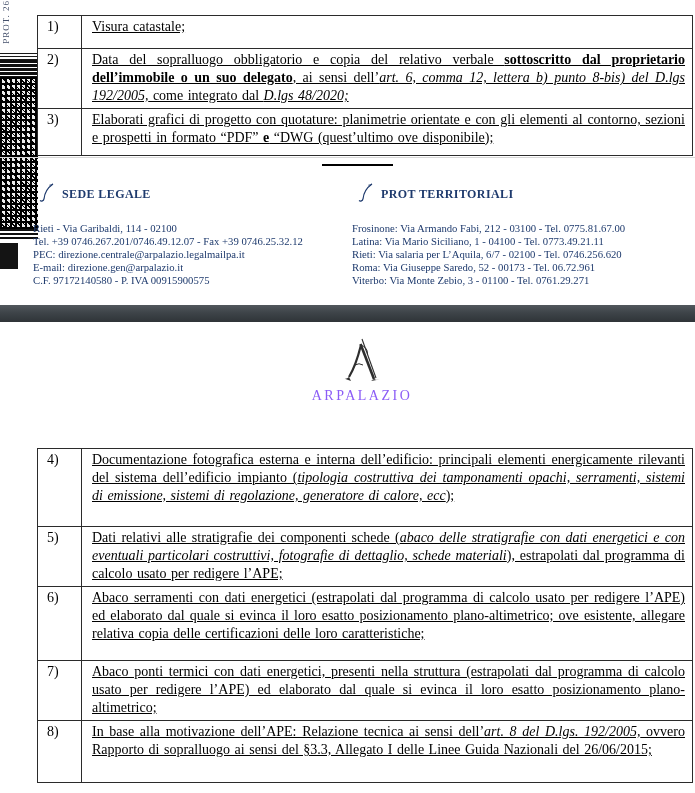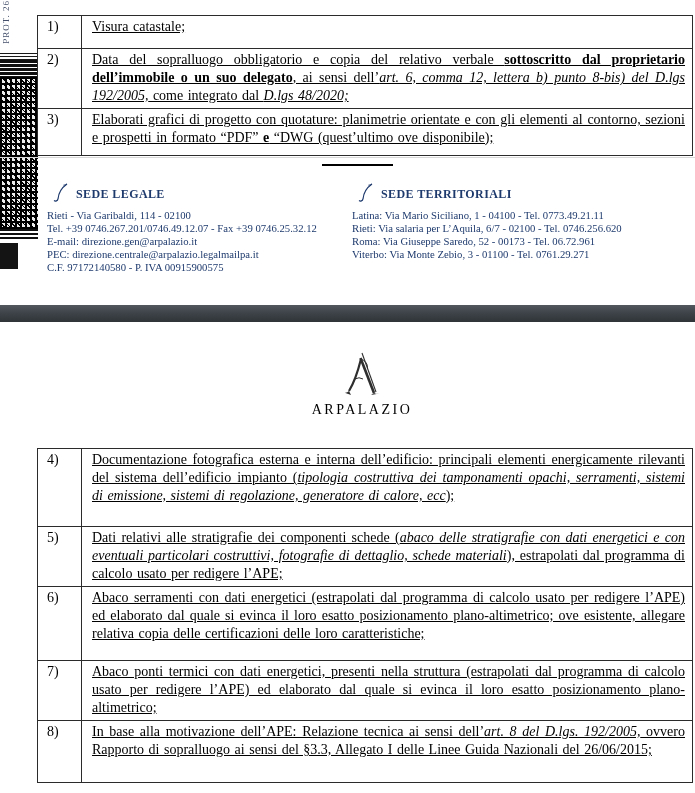--- a/index.html
+++ b/index.html
@@ -43,36 +43,36 @@
   tr.h56{height:56px;} tr.h62{height:62px;}
   .seg-n{font-style:normal;}
   .seg-b{font-weight:bold;}
   .seg-i{font-style:italic;}
   .seg-bu{font-weight:bold;text-decoration:underline;}
 
   
   .hairline{position:absolute;left:0;top:157px;width:695px;height:1px;background:#d8d8d8;}
   .short-rule{position:absolute;left:322px;top:164px;width:71px;height:2px;background:#000;}
   .footer-col{position:absolute;top:178px;color:#1e3a6d;}
-  .fc-left{left:47px;width:305px;}
+  .fc-left{left:33px;width:305px;}
   .fc-right{left:352px;width:343px;}
   .fc-title-row{display:flex;align-items:flex-end;gap:7px;padding-left:5px;height:24px;}
   .fc-title{font-weight:bold;font-size:12px;letter-spacing:0.4px;}
-  .fc-lines{margin-top:7px;font-size:10.7px;line-height:13px;}
+  .fc-lines{margin-top:20px;font-size:10.7px;line-height:13px;}
   .fc-line{white-space:nowrap;}
   .hook-icon svg{display:block;}
 
   
   .page-gap{
     position:absolute;left:0;top:305px;width:695px;height:17px;
     background:linear-gradient(180deg,#51575c 0%,#3e4449 45%,#2f3438 100%);
   }
 
   
-  .logo{position:absolute;left:262px;top:352px;width:200px;text-align:center;color:#000000;}
+  .logo{position:absolute;left:262px;top:338px;width:200px;text-align:center;color:#8b5cf6;}
   .logo-mark{display:inline-block;}
   .logo-name{font-size:14px;letter-spacing:2.5px;margin-top:2px;font-family:"Liberation Serif",serif;}
 </style>
 </head>
 <body>
 
 <div class="stamp">
   <span>PROT. 26</span>
 </div>
 
@@ -111,38 +111,39 @@
         <path d="M15 2 C10 5.5, 6.5 11, 6 17" fill="none" stroke="#1e3a6d" stroke-width="1.2"></path>
         <path d="M6 17 C5.5 19, 3.5 19.6, 2 18.6" fill="none" stroke="#1e3a6d" stroke-width="1.2"></path>
         <path d="M15 2 C13.8 2.8, 12.6 3.2, 11.4 3.2" fill="none" stroke="#1e3a6d" stroke-width="0.9"></path>
       </svg>
     </span>
     <span class="fc-title">SEDE LEGALE</span>
   </div>
   <div class="fc-lines">
     <div class="fc-line">Rieti - Via Garibaldi, 114 - 02100</div>
     <div class="fc-line">Tel. +39 0746.267.201/0746.49.12.07 - Fax +39 0746.25.32.12</div>
+    <div class="fc-line">PEC: direzione.centrale@arpalazio.legalmailpa.it</div>
     <div class="fc-line">E-mail: direzione.gen@arpalazio.it</div>
-    <div class="fc-line">PEC: direzione.centrale@arpalazio.legalmailpa.it</div>
     <div class="fc-line">C.F. 97172140580 - P. IVA 00915900575</div>
   </div>
 </div>
 
 <div class="footer-col fc-right">
   <div class="fc-title-row">
     <span class="hook-icon">
       <svg width="17" height="20" viewBox="0 0 17 20">
         <path d="M15 2 C10 5.5, 6.5 11, 6 17" fill="none" stroke="#1e3a6d" stroke-width="1.2"></path>
         <path d="M6 17 C5.5 19, 3.5 19.6, 2 18.6" fill="none" stroke="#1e3a6d" stroke-width="1.2"></path>
         <path d="M15 2 C13.8 2.8, 12.6 3.2, 11.4 3.2" fill="none" stroke="#1e3a6d" stroke-width="0.9"></path>
       </svg>
     </span>
-    <span class="fc-title">SEDE TERRITORIALI</span>
+    <span class="fc-title">PROT TERRITORIALI</span>
   </div>
   <div class="fc-lines">
+    <div class="fc-line">Frosinone: Via Armando Fabi, 212 - 03100 - Tel. 0775.81.67.00</div>
     <div class="fc-line">Latina: Via Mario Siciliano, 1 - 04100 - Tel. 0773.49.21.11</div>
     <div class="fc-line">Rieti: Via salaria per L’Aquila, 6/7 - 02100 - Tel. 0746.256.620</div>
     <div class="fc-line">Roma: Via Giuseppe Saredo, 52 - 00173 - Tel. 06.72.961</div>
     <div class="fc-line">Viterbo: Via Monte Zebio, 3 - 01100 - Tel. 0761.29.271</div>
   </div>
 </div>
 
 <div class="page-gap"></div>
 
 <div class="logo">

